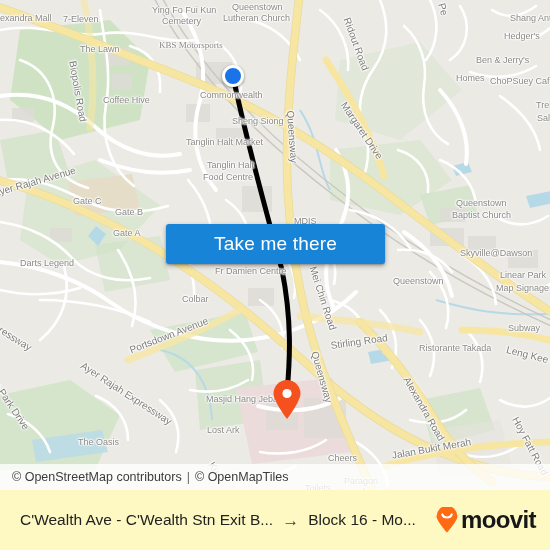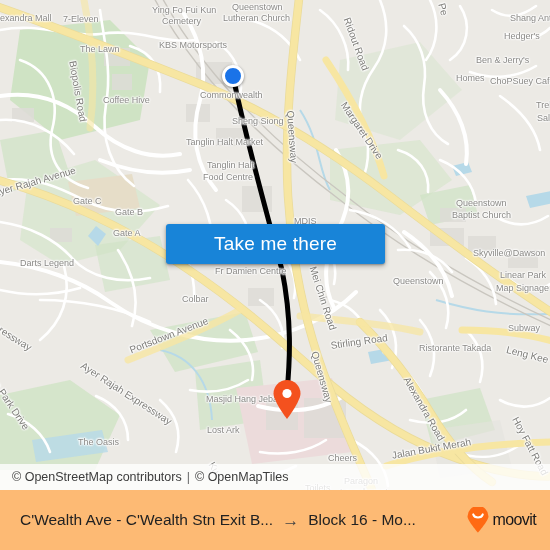--- a/index.html
+++ b/index.html
@@ -79,21 +79,21 @@
     color: #3c3c3c;
     white-space: nowrap;
   }
   #attribution .sep { margin: 0 5px; color: #6a6a6a; }
 
   
   #footer {
     position: absolute;
     left: 0; top: 490px;
     width: 550px; height: 60px;
-    background: #fdba74;
+    background: #fef9c3;
     display: flex;
     align-items: center;
     padding: 0 14px 0 20px;
   }
   #trip-summary {
     display: flex; align-items: center;
     flex: 1 1 auto; min-width: 0;
     gap: 9px;
   }
   .trip-endpoint {
@@ -102,21 +102,21 @@
     white-space: nowrap;
     overflow: hidden;
     text-overflow: ellipsis;
   }
   #trip-origin { max-width: 274px; }
   #trip-dest { max-width: 126px; }
   .arrow-icon { flex: 0 0 auto; color: #444; font-size: 17px; line-height: 1; }
 
   #moovit-logo { display: flex; align-items: center; flex: 0 0 auto; gap: 2px; }
   #moovit-wordmark {
-    font-size: 16px; font-weight: normal; color: #17171a;
+    font-size: 24px; font-weight: bold; color: #17171a;
     letter-spacing: -0.6px; line-height: 1;
   }
 </style>
 </head>
 <body>
 
 <div id="app">
 
   <div id="map">
 
@@ -296,38 +296,38 @@
         <div class="maplabel poi" style="left: 162px; top: 16px;">Cemetery</div>
         <div class="maplabel poi" style="left: 232px; top: 2px;">Queenstown</div>
         <div class="maplabel poi" style="left: 223px; top: 13px;">Lutheran Church</div>
         <div class="maplabel poi" style="left: 456px; top: 34px; margin-top: 39px;">Homes</div>
         <div class="maplabel poi" style="left: 510px; top: 13px;">Shang Antiques</div>
         <div class="maplabel poi" style="left: 504px; top: 31px;">Hedger's</div>
         <div class="maplabel poi" style="left: 476px; top: 55px;">Ben &amp; Jerry's</div>
         <div class="maplabel poi" style="left: 490px; top: 76px;">ChoPSuey Café</div>
         <div class="maplabel poi" style="left: 536px; top: 100px;">Trellis</div>
         <div class="maplabel poi" style="left: 537px; top: 113px;">Salon</div>
-        <div class="maplabel poi" style="left: 159px; top: 40px;">KBS Motorsports</div>
+        <div class="maplabel poi" style="left: 159px; top: 40px; font-family: Liberation Serif, serif;">KBS Motorsports</div>
         <div class="maplabel poi" style="left: 80px; top: 44px;">The Lawn</div>
         <div class="maplabel poi" style="left: 103px; top: 95px;">Coffee Hive</div>
         <div class="maplabel poi" style="left: 200px; top: 90px; text-align: center;">Commonwealth</div>
         <div class="maplabel poi" style="left: 232px; top: 116px;">Sheng Siong</div>
         <div class="maplabel poi" style="left: 186px; top: 137px;">Tanglin Halt Market</div>
         <div class="maplabel poi" style="left: 207px; top: 160px;">Tanglin Halt</div>
         <div class="maplabel poi" style="left: 203px; top: 172px;">Food Centre</div>
         <div class="maplabel poi" style="left: 294px; top: 216px;">MDIS</div>
         <div class="maplabel poi" style="left: 215px; top: 266px;">Fr Damien Centre</div>
         <div class="maplabel poi" style="left: 73px; top: 196px;">Gate C</div>
         <div class="maplabel poi" style="left: 115px; top: 207px;">Gate B</div>
         <div class="maplabel poi" style="left: 113px; top: 228px;">Gate A</div>
         <div class="maplabel poi" style="left: 20px; top: 258px;">Darts Legend</div>
         <div class="maplabel poi" style="left: 182px; top: 294px;">Colbar</div>
         <div class="maplabel poi" style="left: 456px; top: 198px;">Queenstown</div>
         <div class="maplabel poi" style="left: 452px; top: 210px;">Baptist Church</div>
-        <div class="maplabel poi" style="left: 473px; top: 248px; text-align: center;">Skyville@Dawson</div>
+        <div class="maplabel poi" style="left: 460px; top: 248px; text-align: center;">Skyville@Dawson</div>
         <div class="maplabel poi" style="left: 393px; top: 276px;">Queenstown</div>
         <div class="maplabel poi" style="left: 500px; top: 270px;">Linear Park</div>
         <div class="maplabel poi" style="left: 496px; top: 283px;">Map Signage</div>
         <div class="maplabel poi" style="left: 508px; top: 323px;">Subway</div>
         <div class="maplabel poi" style="left: 419px; top: 343px;">Ristorante Takada</div>
         <div class="maplabel poi" style="left: 31px; top: 437px; margin-left: 47px;">The Oasis</div>
         <div class="maplabel poi" style="left: 206px; top: 394px;">Masjid Hang Jebat</div>
         <div class="maplabel poi" style="left: 207px; top: 425px;">Lost Ark</div>
         <div class="maplabel poi" style="left: 328px; top: 453px;">Cheers</div>
         <div class="maplabel poi" style="left: 305px; top: 483px;">Toilets</div>

